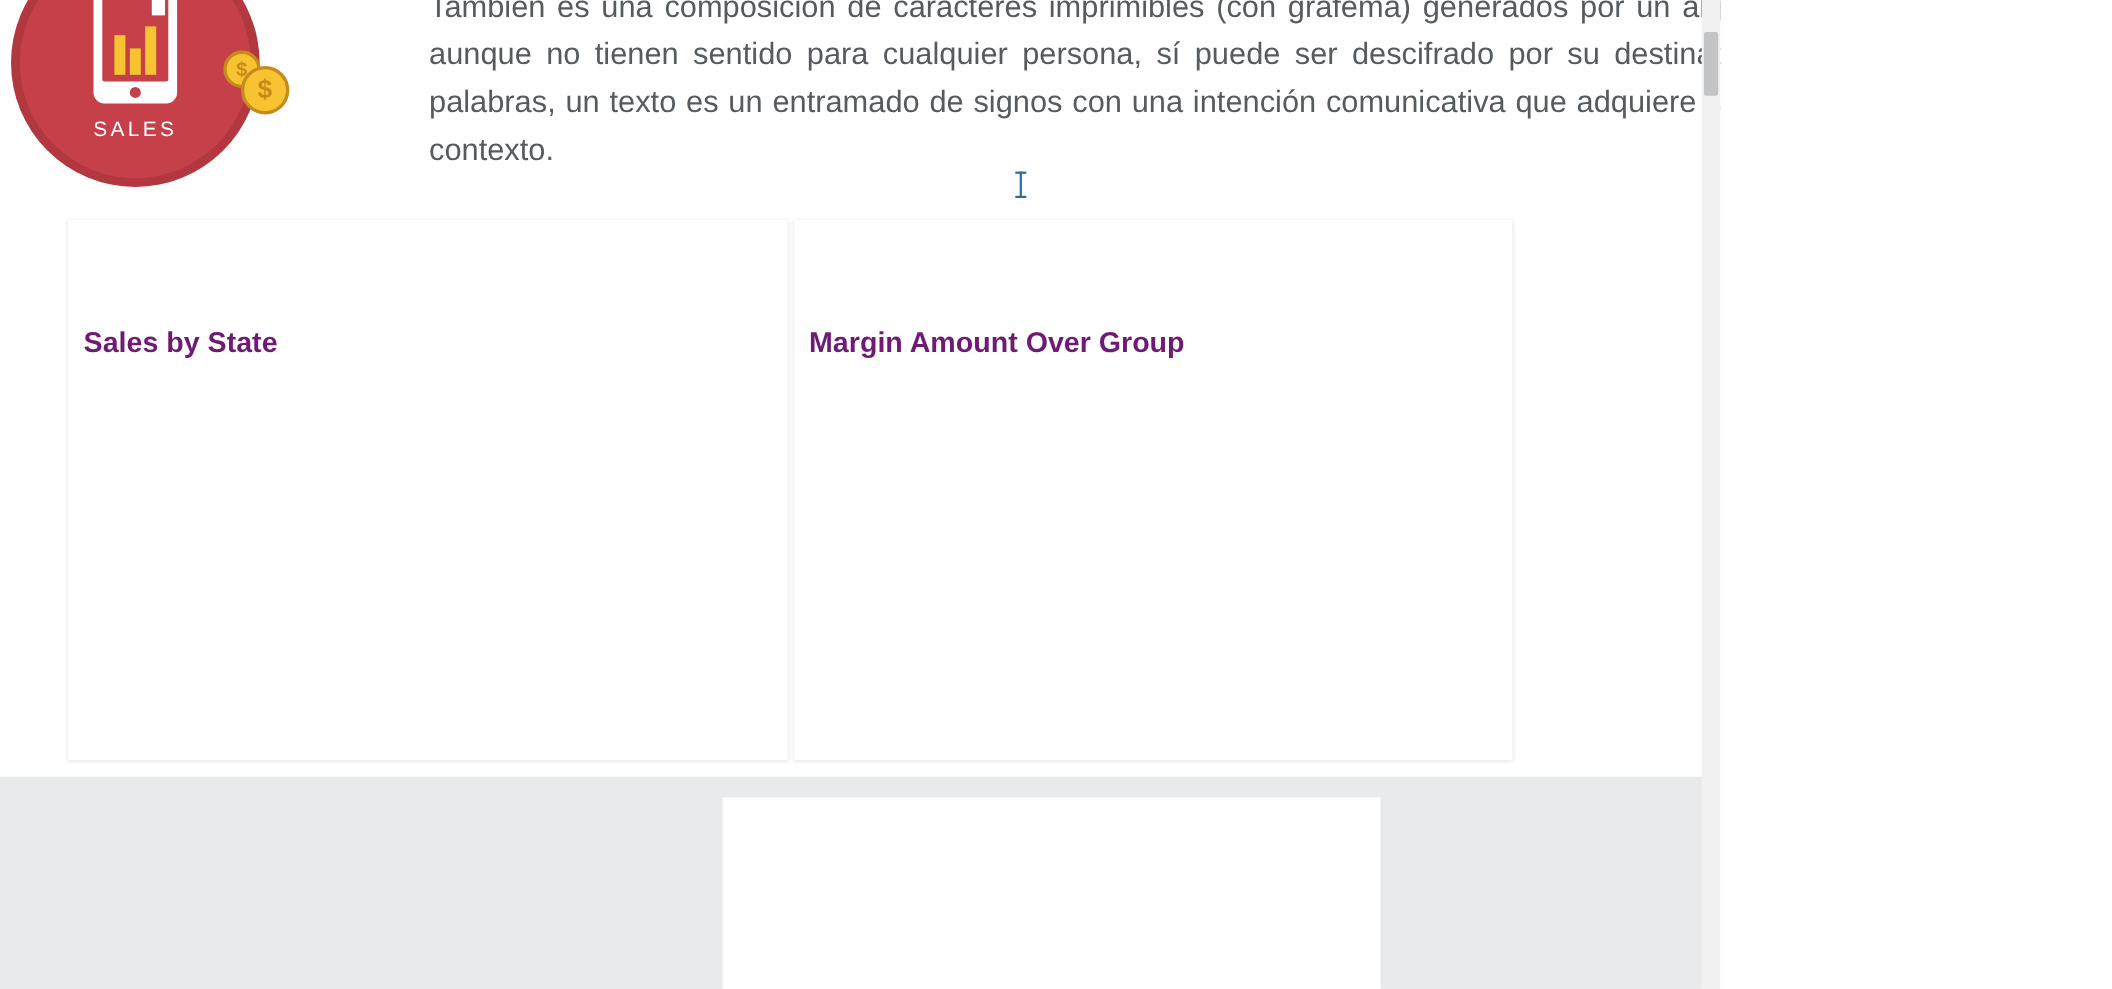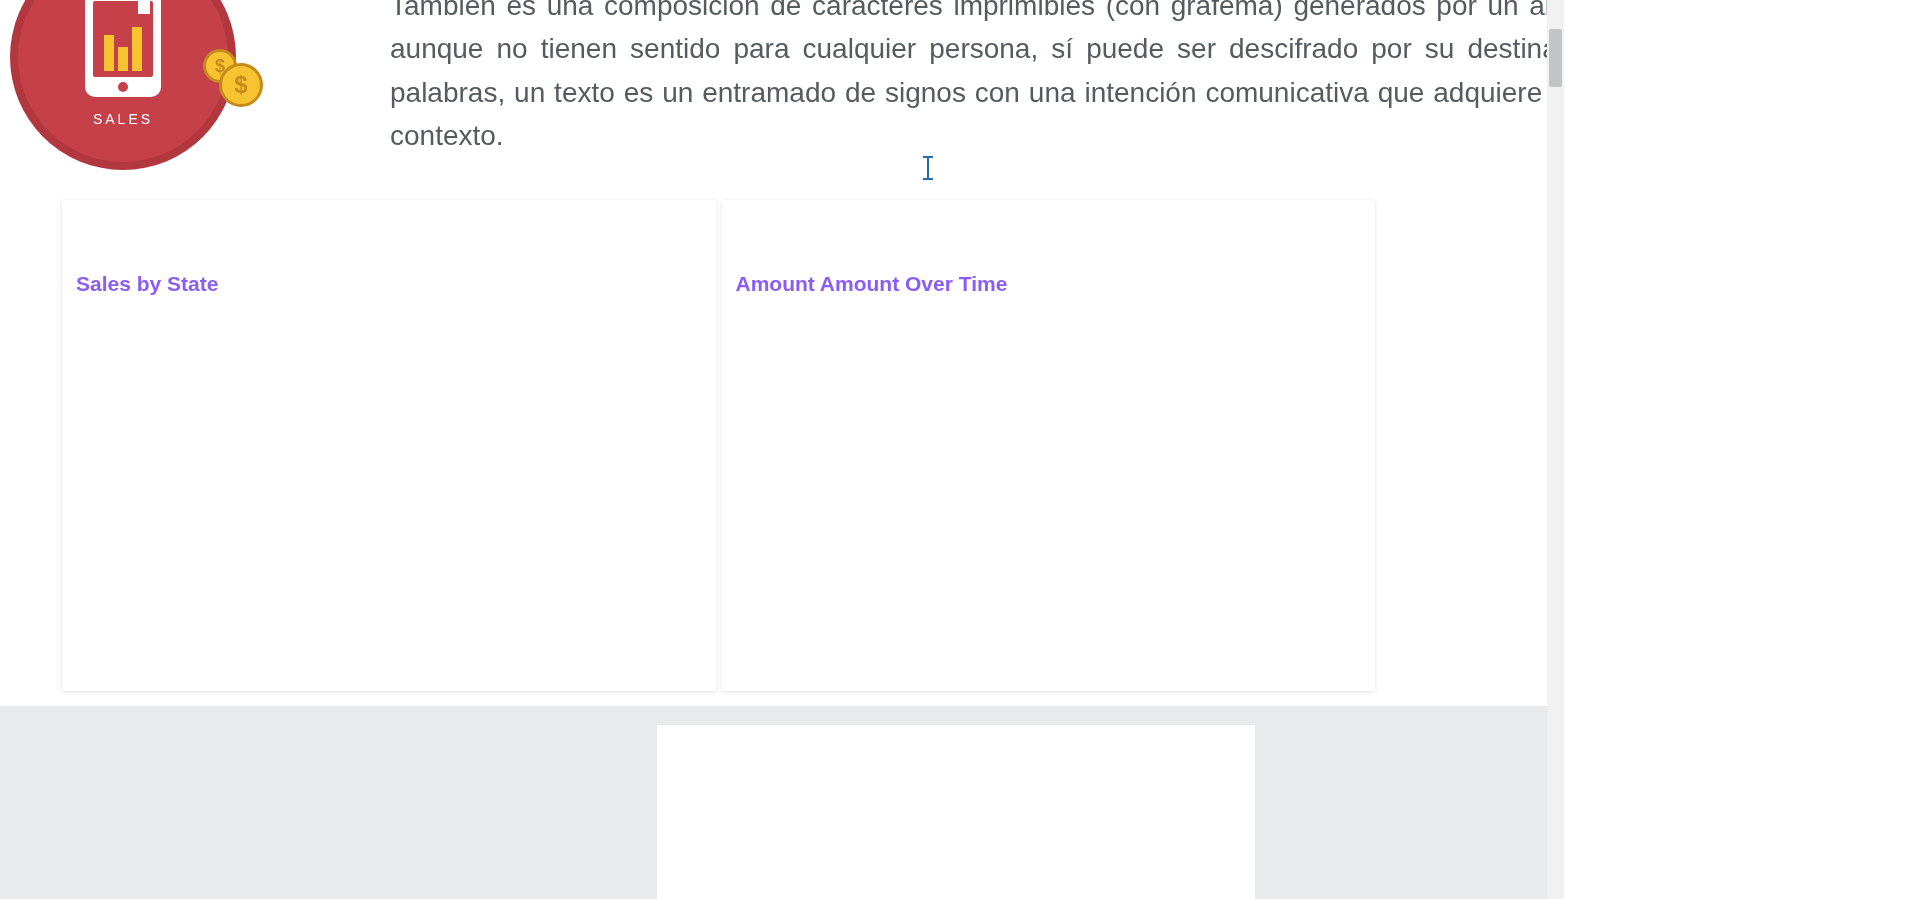--- a/index.html
+++ b/index.html
@@ -108,21 +108,21 @@
       display: flex;
       align-items: center;
       justify-content: center;
       color: #c78a1d;
       font-weight: bold;
     }
     .coin.c1 { width: 34px; height: 34px; font-size: 18px; left: 0; top: 0; }
     .coin.c2 { width: 44px; height: 44px; font-size: 24px; left: 16px; top: 14px; }
     .sales-label {
       color: #ffffff;
-      font-size: 14px;
+      font-size: 19px;
       letter-spacing: 3px;
       font-weight: 500;
       margin-top: 6px;
     }
     .description-text {
       position: absolute;
       left: 390px;
       right: 74px;
       top: -16px;
       font-size: 28px;
@@ -139,24 +139,24 @@
       gap: 6px;
     }
     .panel {
       flex: 1;
       height: 491px;
       background: #ffffff;
       box-shadow: 0 1px 4px rgba(0,0,0,0.12);
       padding: 20px 14px;
     }
     .panel-title {
-      margin-top: 52px;
-      font-size: 21px;
+      margin-top: 76px;
+      font-size: 26px;
       font-weight: 700;
-      color: #8b5cf6;
+      color: #701a75;
     }
     .bottom-strip {
       position: absolute;
       left: 0;
       right: 359px;
       top: 706px;
       height: 193px;
       background: #e8eaec;
     }
     .bottom-inset {
@@ -249,21 +249,21 @@
 
   <div class="description-text">También es una composición de caracteres imprimibles (con grafema) generados por un algoritmo de cifrado que, aunque no tienen sentido para cualquier persona, sí puede ser descifrado por su destinatario original. En otras palabras, un texto es un entramado de signos con una intención comunicativa que adquiere sentido en determinado contexto.</div>
 
 </div>
 
 <div class="panels-row">
   <div class="panel">
     <div class="panel-title">Sales by State</div>
   </div>
   <div class="panel">
-    <div class="panel-title">Amount Amount Over Time</div>
+    <div class="panel-title">Margin Amount Over Group</div>
   </div>
 </div>
 
 <div class="bottom-strip"></div>
 <div class="bottom-inset"></div>
 
 <div class="scrollbar-track">
   <div class="scrollbar-thumb"></div>
 </div>
 

